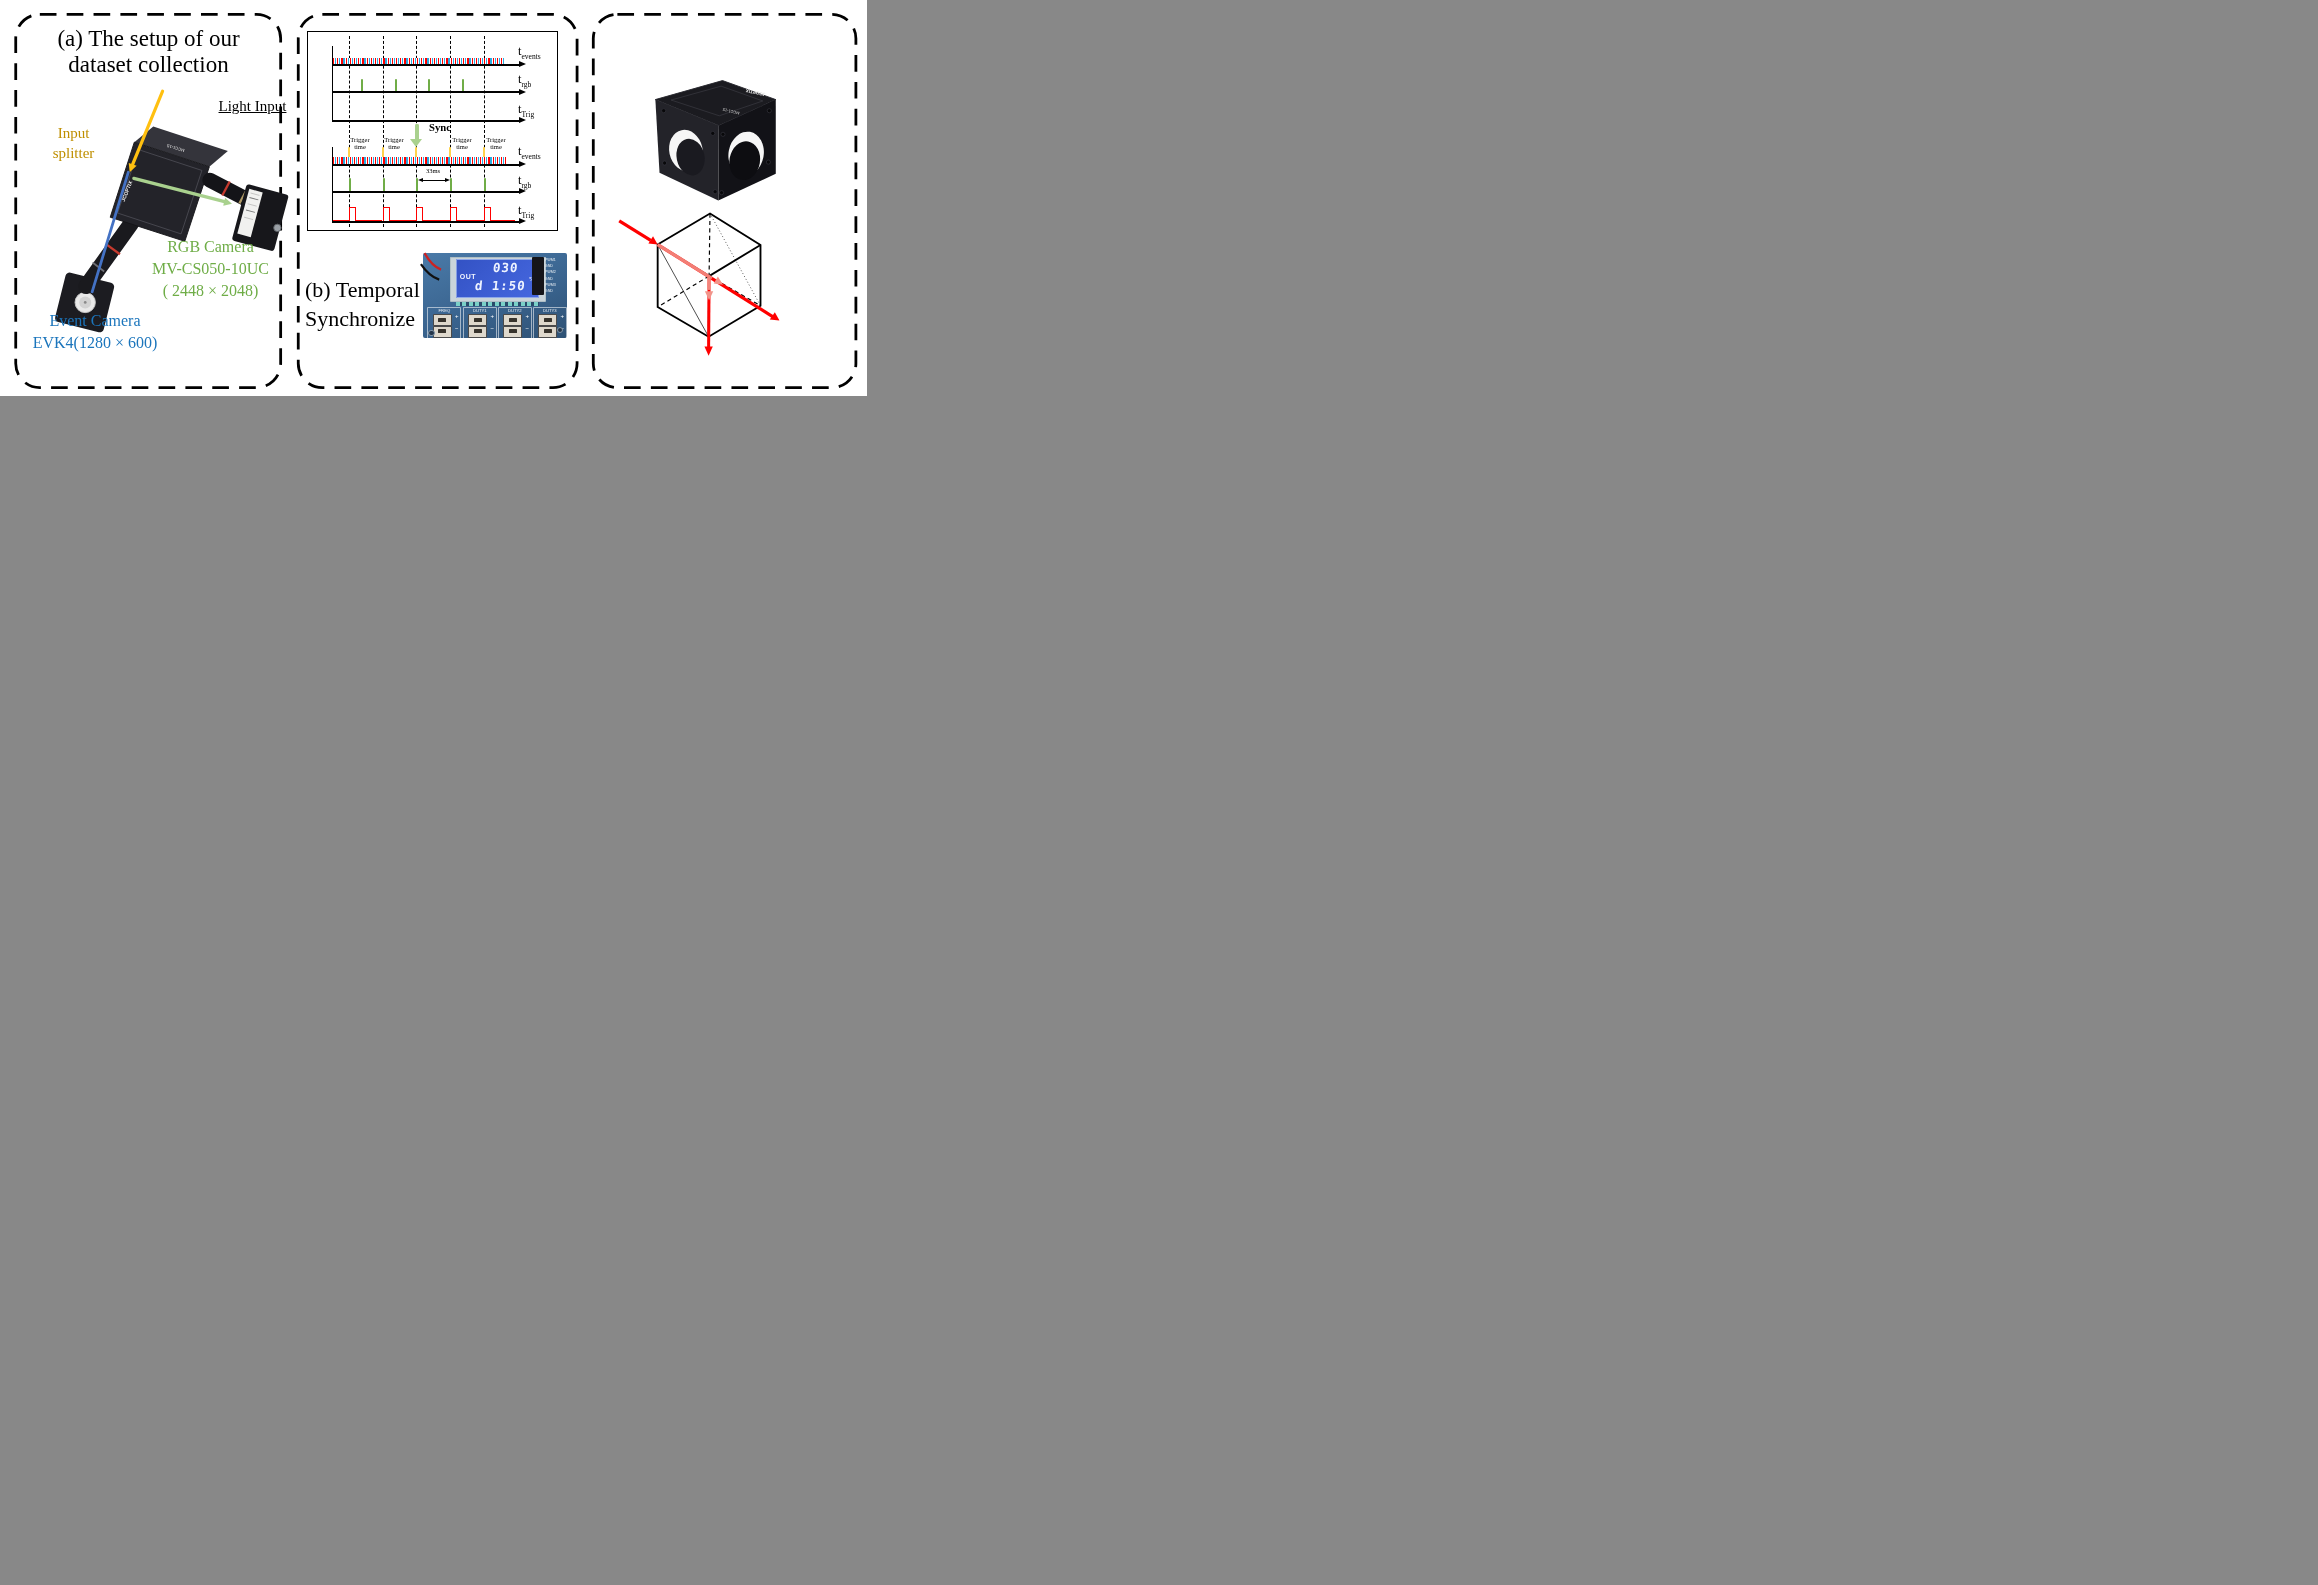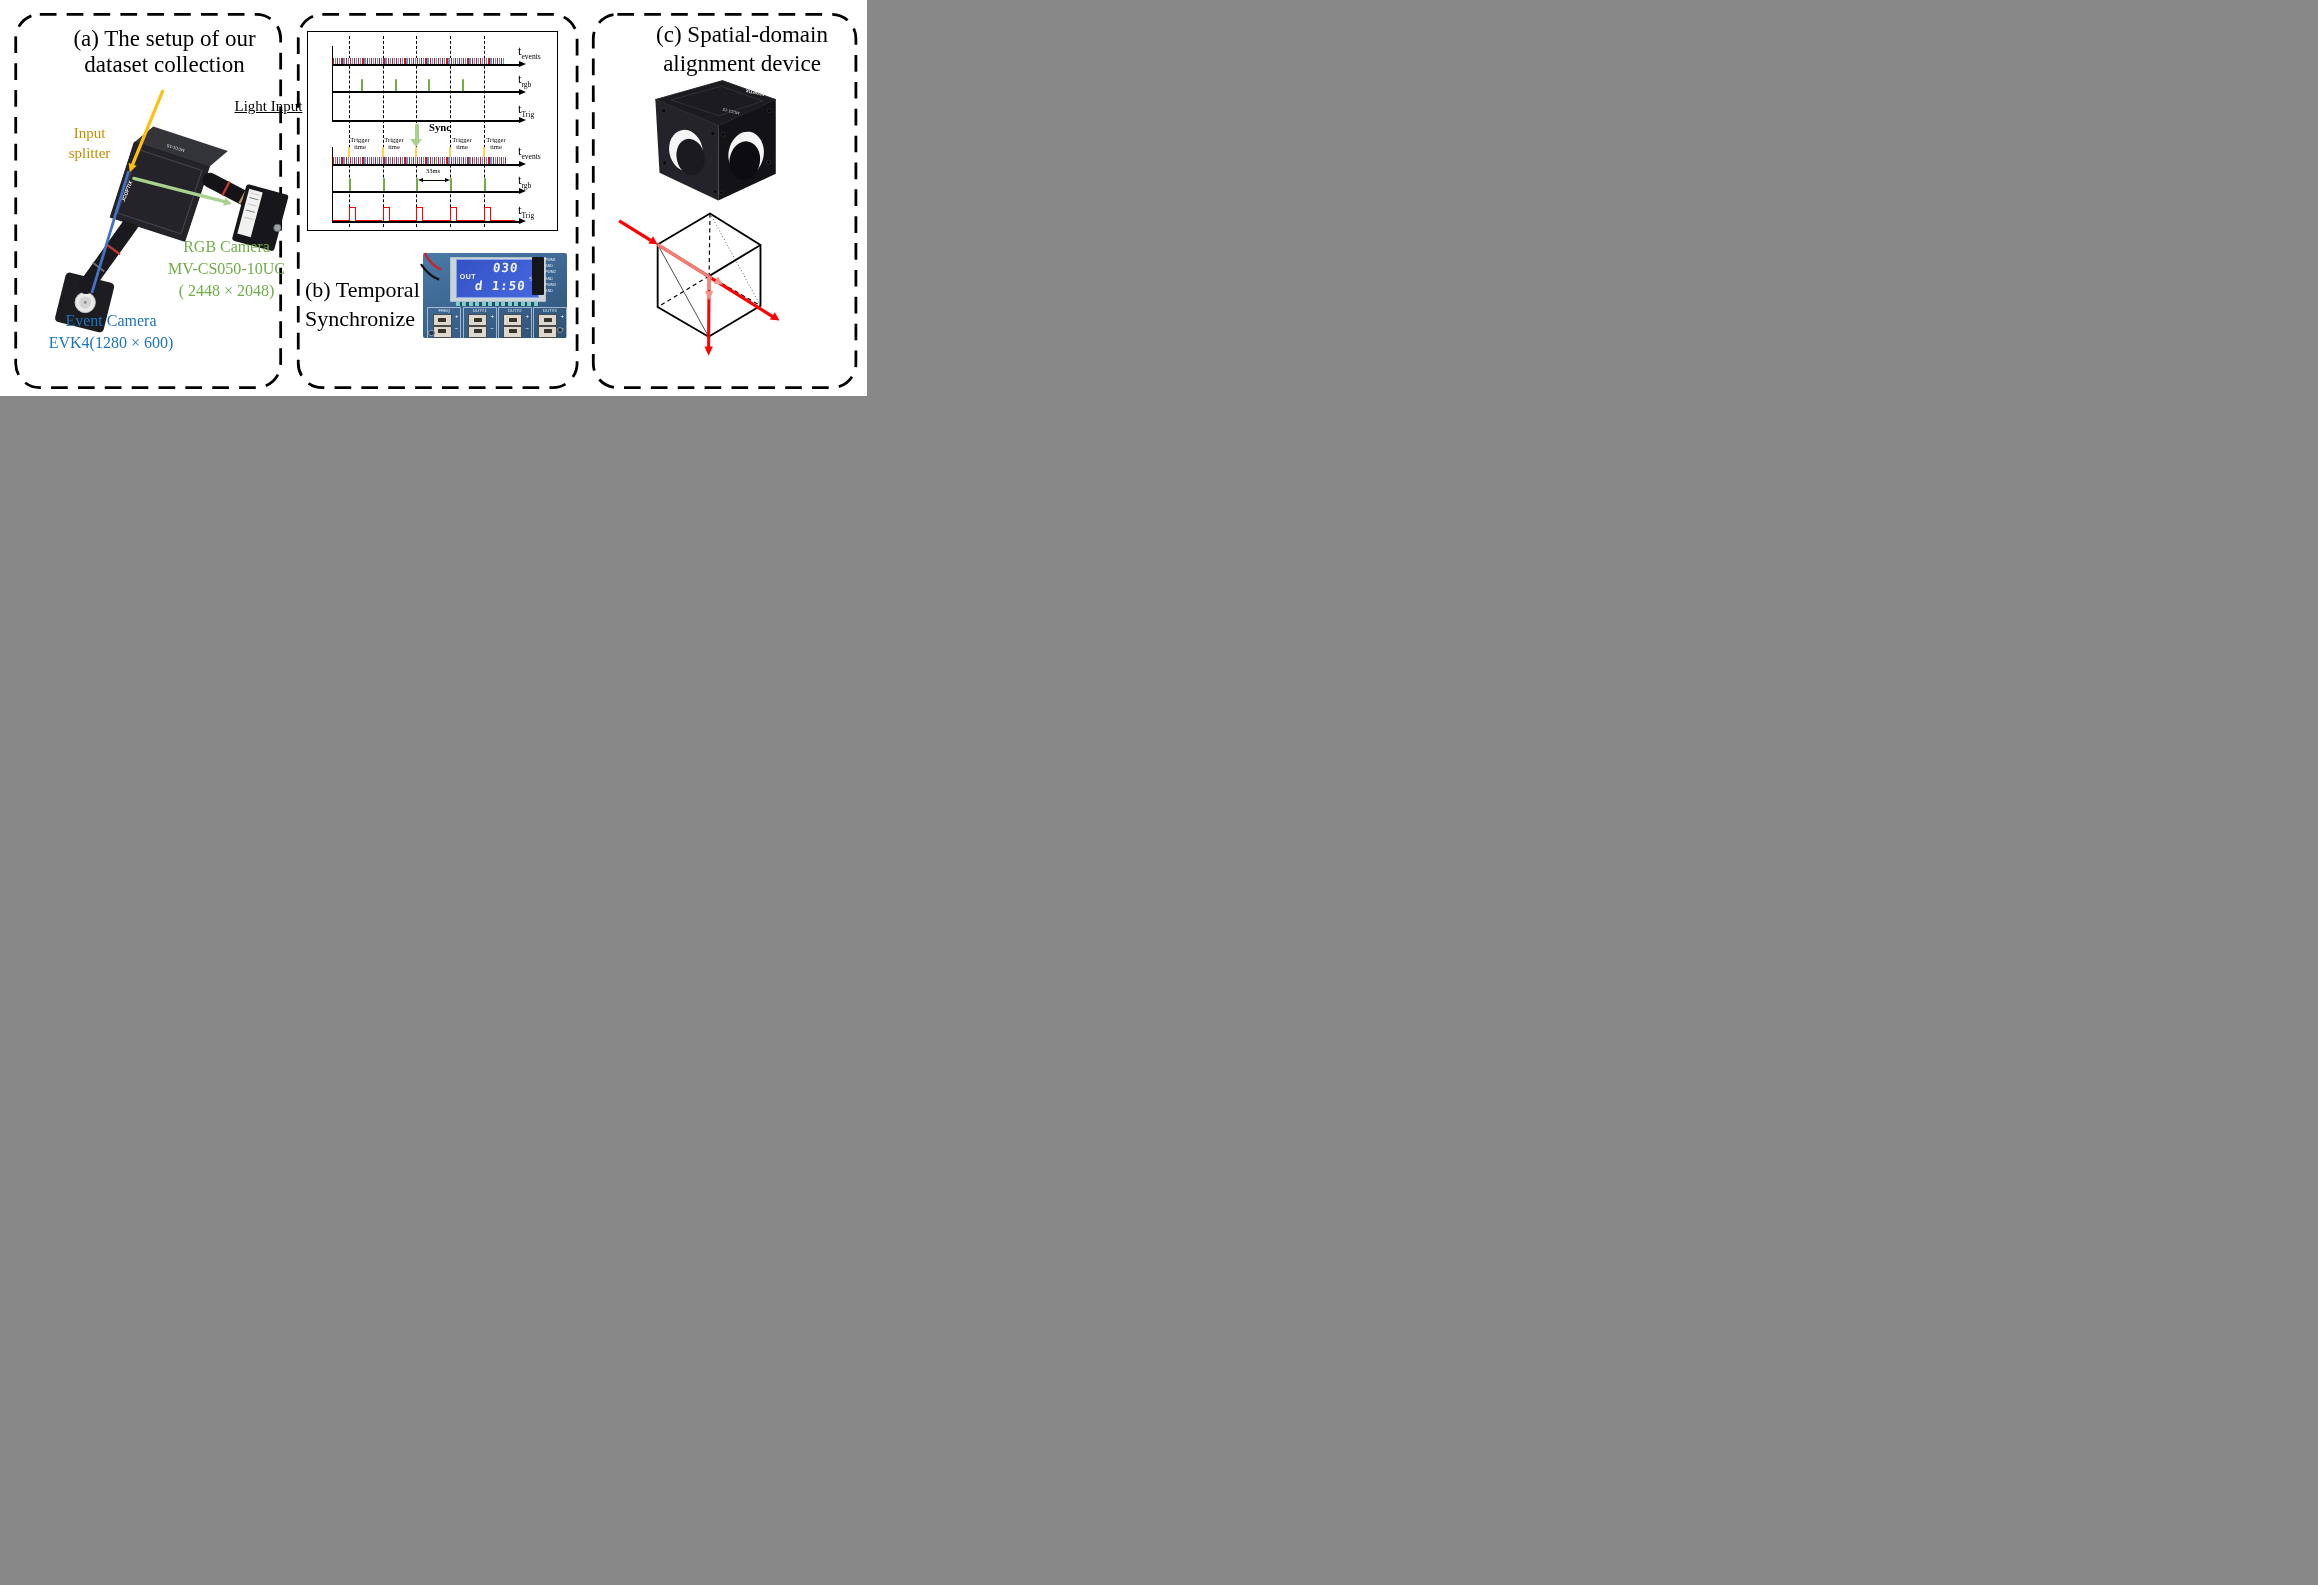--- a/index.html
+++ b/index.html
@@ -1,20 +1,20 @@
 <!DOCTYPE html>
 <html style="--red: #FF0000; --evblue: #29ABE2; --pgreen: #70AD47; --lgreen: #A9D18E; --tyellow: #FFD34D; --gold: #FFC010; --goldtext: #BF8F00; --bluetext: #1B75BC; --greentext: #6FAD47; --linkblue: #4472C4;font-size:7.4px"><head>
 <meta charset="utf-8">
 <style>
   html,body{margin:0;padding:0;background:#888;}
   .figure{position:relative;width:867px;height:396px;background:#fff;overflow:hidden;
           font-family:"Liberation Serif",serif;color:#000;}
   .figure svg.base{position:absolute;left:0;top:0;}
   .abs{position:absolute;}
-  .t-center{text-align:center;margin-left:16px;}
+  .t-center{text-align:center;}
   
   .pa-title{left:28px;top:25.5px;width:241px;font-size:23px;line-height:1.16;}
   .light-input{left:183px;top:98px;width:139px;font-size:15px;text-decoration:underline;}
   .light-splitter{left:32px;top:124px;width:83px;font-size:15px;line-height:1.32;color:var(--goldtext);}
   .rgb-label{left:148px;top:236px;width:125px;font-size:16px;line-height:1.38;color:var(--greentext);}
   .event-label{left:18.5px;top:310px;width:153px;font-size:16px;line-height:1.38;color:var(--bluetext);}
   .pb-title{left:305px;top:275px;width:153px;font-size:22px;line-height:1.33;z-index:1;}
   .pc-title{left:596px;top:21.3px;width:260px;font-size:23px;line-height:1.26;}
   
   .tbox{left:307px;top:31px;width:251px;height:200px;border:1.4px solid #000;box-sizing:border-box;}
@@ -322,19 +322,15 @@
         </div>
       <div class="hole" style="left:5.6px;top:77px;"></div>
       <div class="hole" style="left:134px;top:74px;"></div>
     </div>
     <svg width="32" height="37" style="position:absolute;left:0;top:0;" viewBox="0 0 70 80">
       <path d="M10,2 C 20,20 30,32 46,38" stroke="#c22" stroke-width="5" fill="none"></path>
       <path d="M2,26 C 14,44 24,54 42,60" stroke="#111" stroke-width="5" fill="none"></path>
     </svg>
   </div>
 
-  <div class="abs pc-title t-center">
-    <span>(c) Spatial-domain</span><br>
-    <span>alignment device</span>
-  </div>
 
 </div>
 
 
 </body></html>

